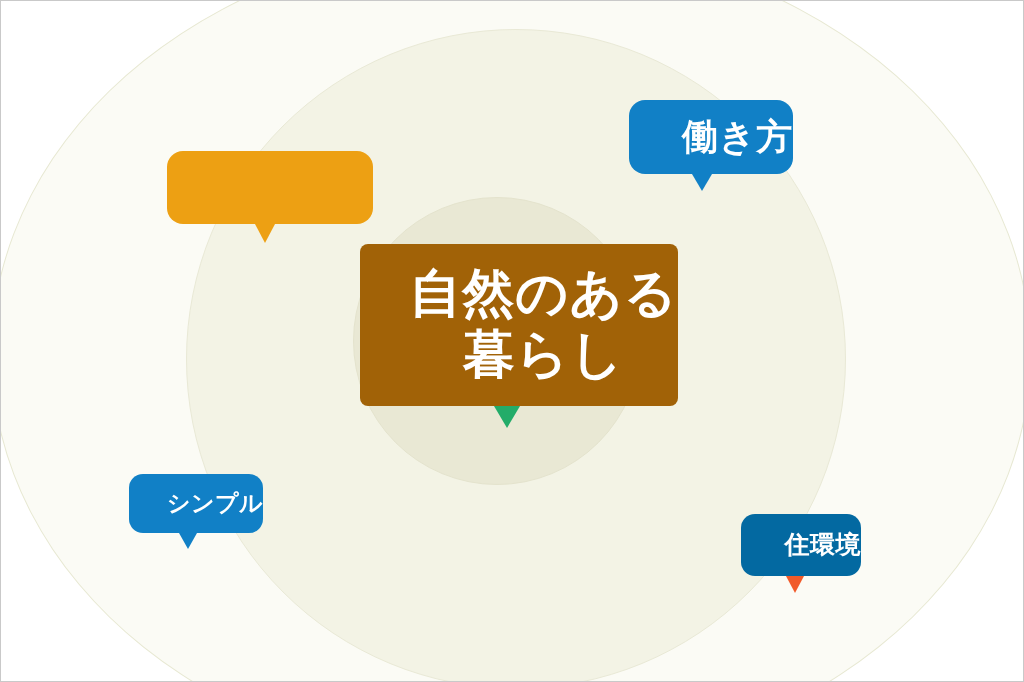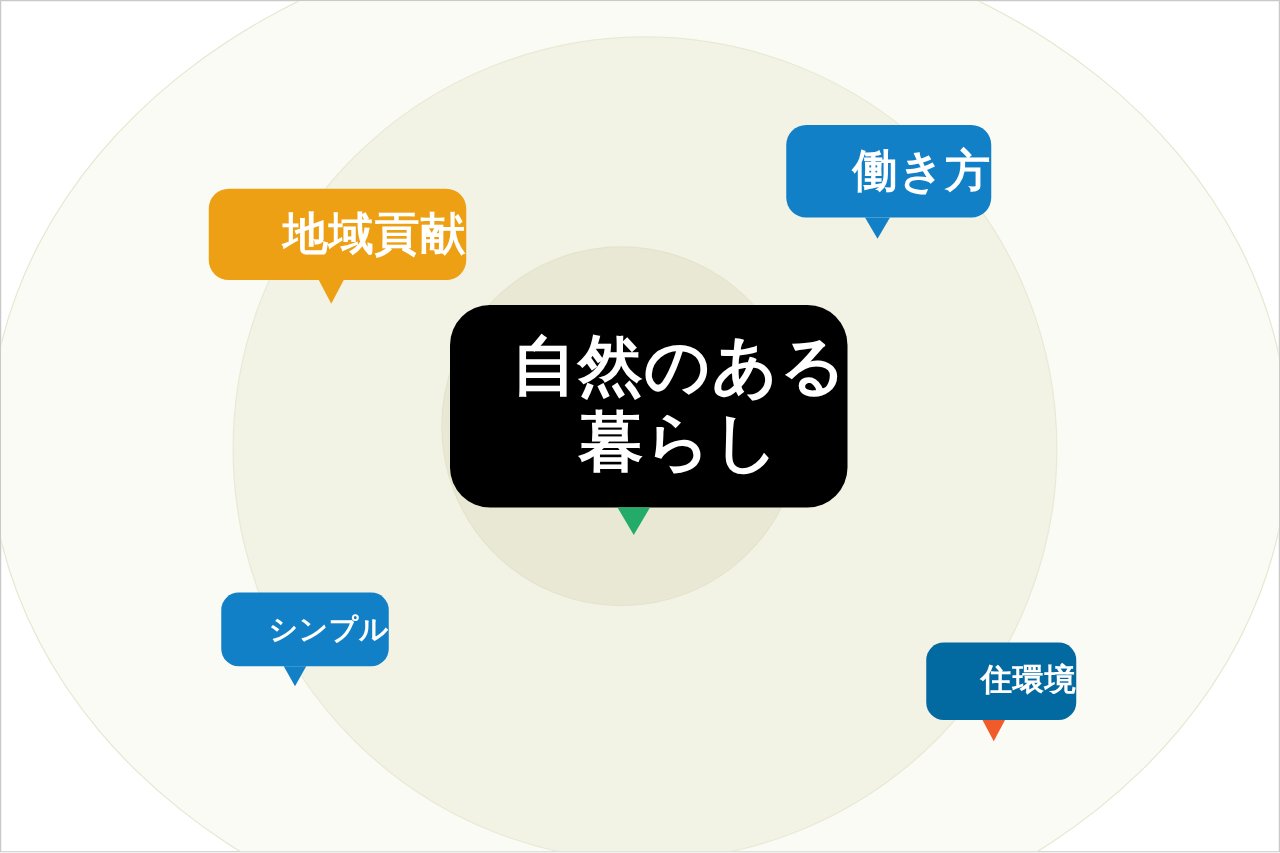--- a/index.html
+++ b/index.html
@@ -71,22 +71,22 @@
     height: 0;
     border-style: solid;
   }
 
   
   #bubble-center {
     left: 359px;
     top: 243px;
     width: 318px;
     height: 162px;
-    background: #000000;
-    border-radius: 32px;
+    background: #a16207;
+    border-radius: 8px;
     font-size: 52px;
     padding-bottom: 2px;
   }
   #bubble-center .tail {
     left: 134px;
     bottom: -22px;
     border-width: 22px 13px 0 13px;
     border-color: #23ac69 transparent transparent transparent;
   }
 
@@ -126,21 +126,20 @@
 
   
   #bubble-simple {
     left: 128px;
     top: 473px;
     width: 134px;
     height: 59px;
     background: #1180c6;
     border-radius: 14px;
     font-size: 23px;
-    margin-left: 48px;
   }
   #bubble-simple .tail {
     left: 50px;
     bottom: -16px;
     border-width: 16px 9px 0 9px;
     border-color: #1180c6 transparent transparent transparent;
   }
 
   
   #bubble-housing {
@@ -175,21 +174,20 @@
     </span>
     <span class="tail"></span>
   </div>
 
   <div class="bubble" id="bubble-work">
     <span>働き方</span>
     <span class="tail"></span>
   </div>
 
   <div class="bubble" id="bubble-community">
-    <span>地域貢献</span>
     <span class="tail"></span>
   </div>
 
   <div class="bubble" id="bubble-simple">
     <span>シンプル</span>
     <span class="tail"></span>
   </div>
 
   <div class="bubble" id="bubble-housing">
     <span>住環境</span>

